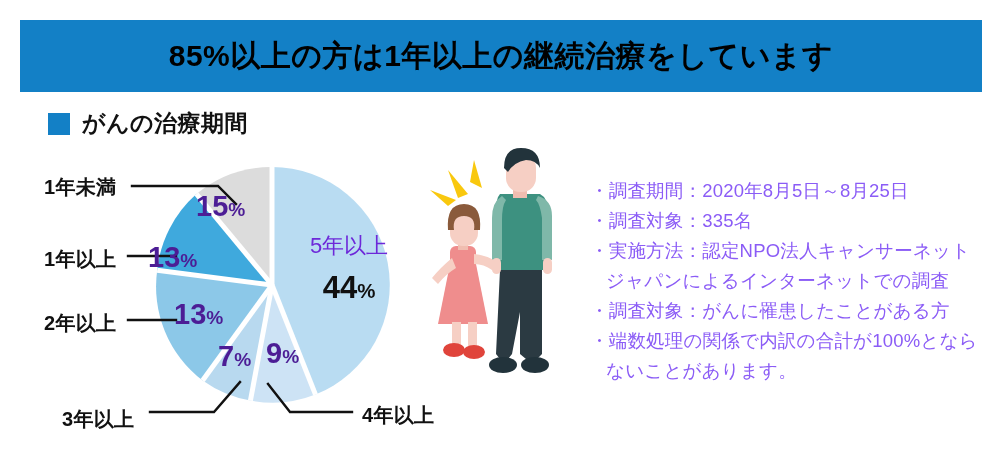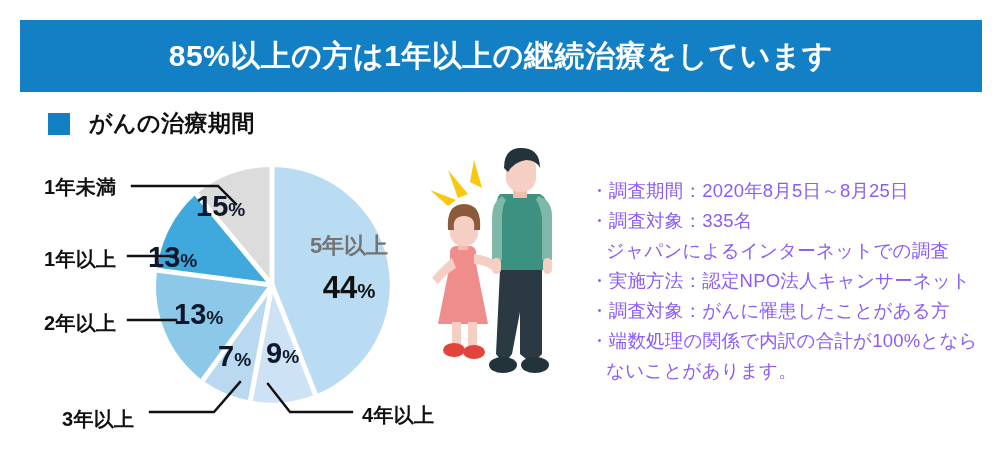--- a/index.html
+++ b/index.html
@@ -27,35 +27,35 @@
     left: 20px;
     top: 20px;
     width: 962px;
     height: 72px;
     background: #1380c6;
     display: flex;
     align-items: center;
     justify-content: center;
   }
   .banner-title {
-    color: #ffffff;
+    color: #000000;
     font-size: 30px;
     font-weight: bold;
     letter-spacing: 0.5px;
     white-space: nowrap;
   }
 
   
   .legend {
     position: absolute;
     left: 48px;
     top: 108px;
     display: flex;
     align-items: center;
-    gap: 19px;
+    gap: 12px;
   }
   .legend-swatch {
     width: 22px;
     height: 22px;
     background: #1380c6;
     display: inline-block;
   }
   .legend-label {
     font-size: 23px;
     font-weight: bold;
@@ -74,21 +74,21 @@
   .pie-svg {
     position: absolute;
     left: 0;
     top: 0;
   }
 
   
   .slice-value {
     position: absolute;
     font-weight: bold;
-    color: #0f172a;
+    color: #4c1d95;
     white-space: nowrap;
     line-height: 1;
   }
   .slice-value .pct {
     font-size: 0.66em;
     font-weight: bold;
   }
   .v-15 { left: 196px; top: 62px; font-size: 29px; }
   .v-13a { left: 148px; top: 113px; font-size: 29px; }
   .v-13b { left: 174px; top: 170px; font-size: 29px; }
@@ -99,22 +99,22 @@
     position: absolute;
     left: 294px;
     top: 102px;
     text-align: center;
     line-height: 1.25;
     width: 110px;
   }
   .big-slice-label .name {
     display: block;
     font-size: 22px;
-    font-weight: bold;
-    color: #737373;
+    font-weight: normal;
+    color: #6d28d9;
   }
   .big-slice-label .val {
     display: block;
     font-size: 31px;
     font-weight: bold;
     color: #111111;
     margin-top: 9px;
   }
   .big-slice-label .val .pct { font-size: 0.66em; }
 
@@ -278,20 +278,20 @@
         <rect x="42" y="68" width="28" height="36" rx="13" fill="#f6cfc4"></rect>
 
         <path d="M40 88 Q38 62 56 62 Q74 62 72 88 L66 88 Q68 74 56 74 Q44 74 46 88 Z" fill="#8a5a3b"></path>
       </g>
     </svg>
   </div>
 
   <div class="notes">
     <div class="note-line">・調査期間：2020年8月5日～8月25日</div>
     <div class="note-line">・調査対象：335名</div>
+    <div class="note-line">・実施方法：認定NPO法人キャンサーネット</div>
     <div class="note-line indent">ジャパンによるインターネットでの調査</div>
-    <div class="note-line">・実施方法：認定NPO法人キャンサーネット</div>
     <div class="note-line">・調査対象：がんに罹患したことがある方</div>
     <div class="note-line">・端数処理の関係で内訳の合計が100%となら</div>
     <div class="note-line indent">ないことがあります。</div>
   </div>
 
 </div>
 
 </body></html>

